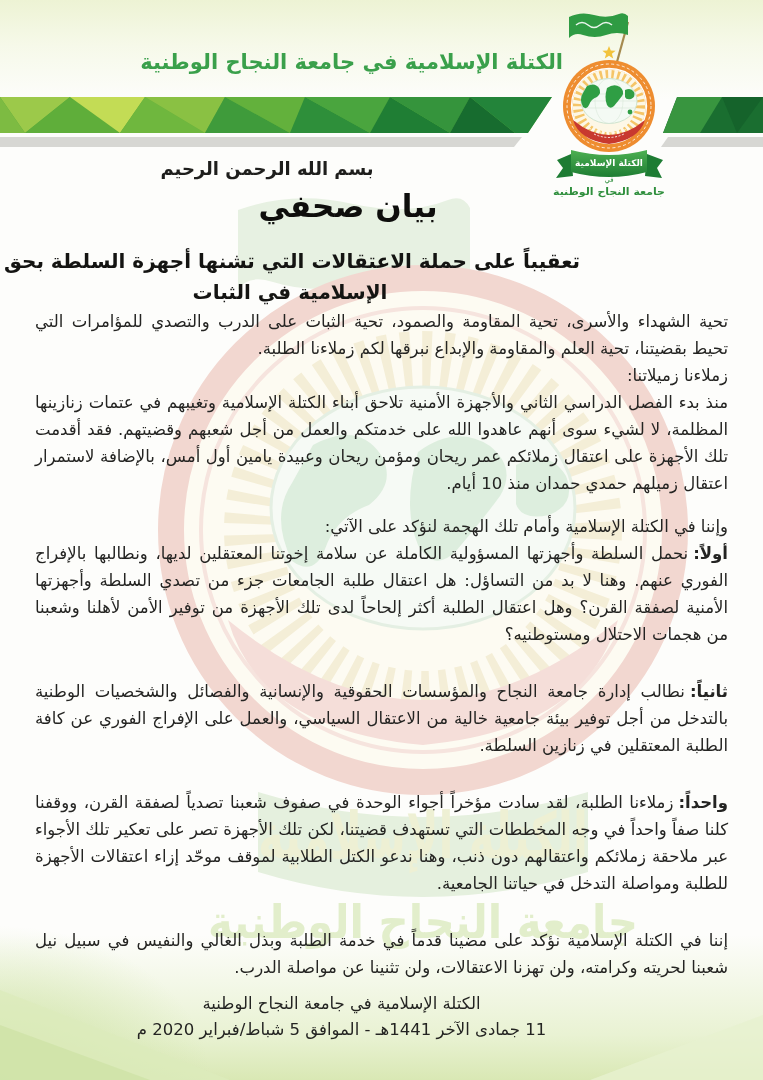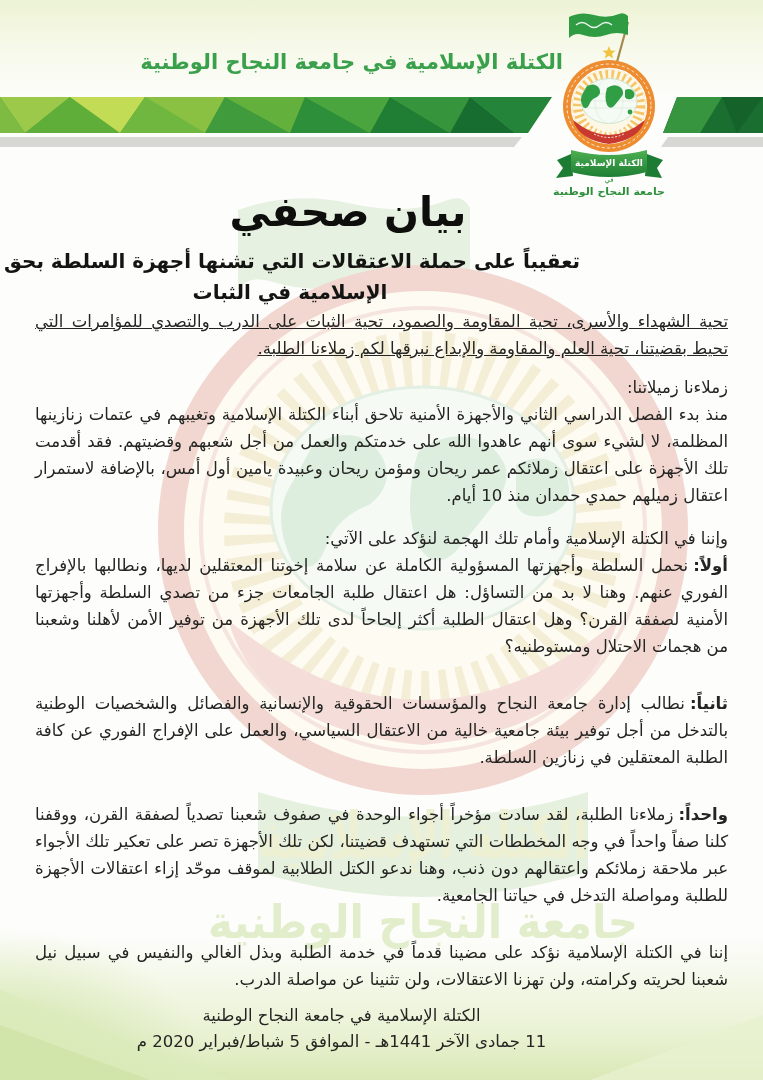--- a/index.html
+++ b/index.html
@@ -25,33 +25,33 @@
     position:absolute;top:50px;right:200px;z-index:3;
     color:#3aa04b;font-weight:bold;font-size:21px;white-space:nowrap;
   }
   .logo{position:absolute;top:8px;right:92px;width:120px;z-index:4;}
   .basmala{
     position:absolute;top:158px;left:0;width:534px;z-index:5;
     text-align:center;font-size:18px;font-weight:bold;color:#1e1e1c;
   }
   .headline-title{
     position:absolute;top:188px;left:0;width:696px;z-index:5;
-    text-align:center;font-size:41px;font-weight:bold;color:#0e0e0c;white-space:nowrap;
+    text-align:center;font-size:31px;font-weight:bold;color:#0e0e0c;white-space:nowrap;
   }
   .headline-sub{
     position:absolute;top:246px;left:0;width:580px;z-index:5;
     text-align:center;font-weight:bold;font-size:20px;line-height:31px;color:#141412;
   }
   .headline-sub div{white-space:nowrap;}
   .content{
     position:absolute;top:308px;right:35px;left:35px;z-index:5;
     font-size:16.5px;line-height:27px;color:#242422;text-align:justify;
   }
   .content p{margin:0;}
-  p.greeting{margin-bottom:12px;text-decoration:underline;}
+  p.greeting{margin-bottom:0;}
   p.salutation{margin-bottom:0;}
   p.intro{margin-bottom:16px;}
   p.pledge{margin-bottom:0;}
   p.point{margin-bottom:0;}
   p.gap-lg{margin-top:30px;}
   p.closing{margin-top:30px;}
   .point-lead{font-weight:bold;margin-left:5px;}
   .signature{
     text-align:center;padding-left:0;padding-right:80px;
     font-size:16.5px;line-height:26px;margin-top:10px;color:#242422;
@@ -159,20 +159,21 @@
       </defs>
       <polygon points="20,146 6,152 12,160 5,170 22,168" fill="#1d7c33"></polygon>
       <polygon points="96,146 112,152 106,160 111,170 94,168" fill="#1d7c33"></polygon>
       <path d="M20 142 Q58 152 96 142 L96 164 Q58 174 20 164 Z" fill="url(#rg)"></path>
       <text x="58" y="158" text-anchor="middle" font-size="9" font-weight="bold" fill="#ffffff">الكتلة الإسلامية</text>
     </g>
     <text x="58" y="174" text-anchor="middle" font-size="7" fill="#2f8f3d">في</text>
     <text x="58" y="187" text-anchor="middle" font-size="10" font-weight="bold" fill="#2f8f3d" textLength="112" lengthAdjust="spacingAndGlyphs">جامعة النجاح الوطنية</text>
   </svg>
 
+  <div class="basmala">بسم الله الرحمن الرحيم</div>
 
   <div class="headline-title">بيان صحفي</div>
   <div class="headline-sub">
     <div>تعقيباً على حملة الاعتقالات التي تشنها أجهزة السلطة بحق أبناء الكتلة</div>
     <div>الإسلامية في الثبات</div>
   </div>
 
   <div class="content">
     <p class="greeting">تحية الشهداء والأسرى، تحية المقاومة والصمود، تحية الثبات على الدرب والتصدي للمؤامرات التي تحيط بقضيتنا، تحية العلم والمقاومة والإبداع نبرقها لكم زملاءنا الطلبة.</p>
     <p class="salutation">زملاءنا زميلاتنا:</p>

